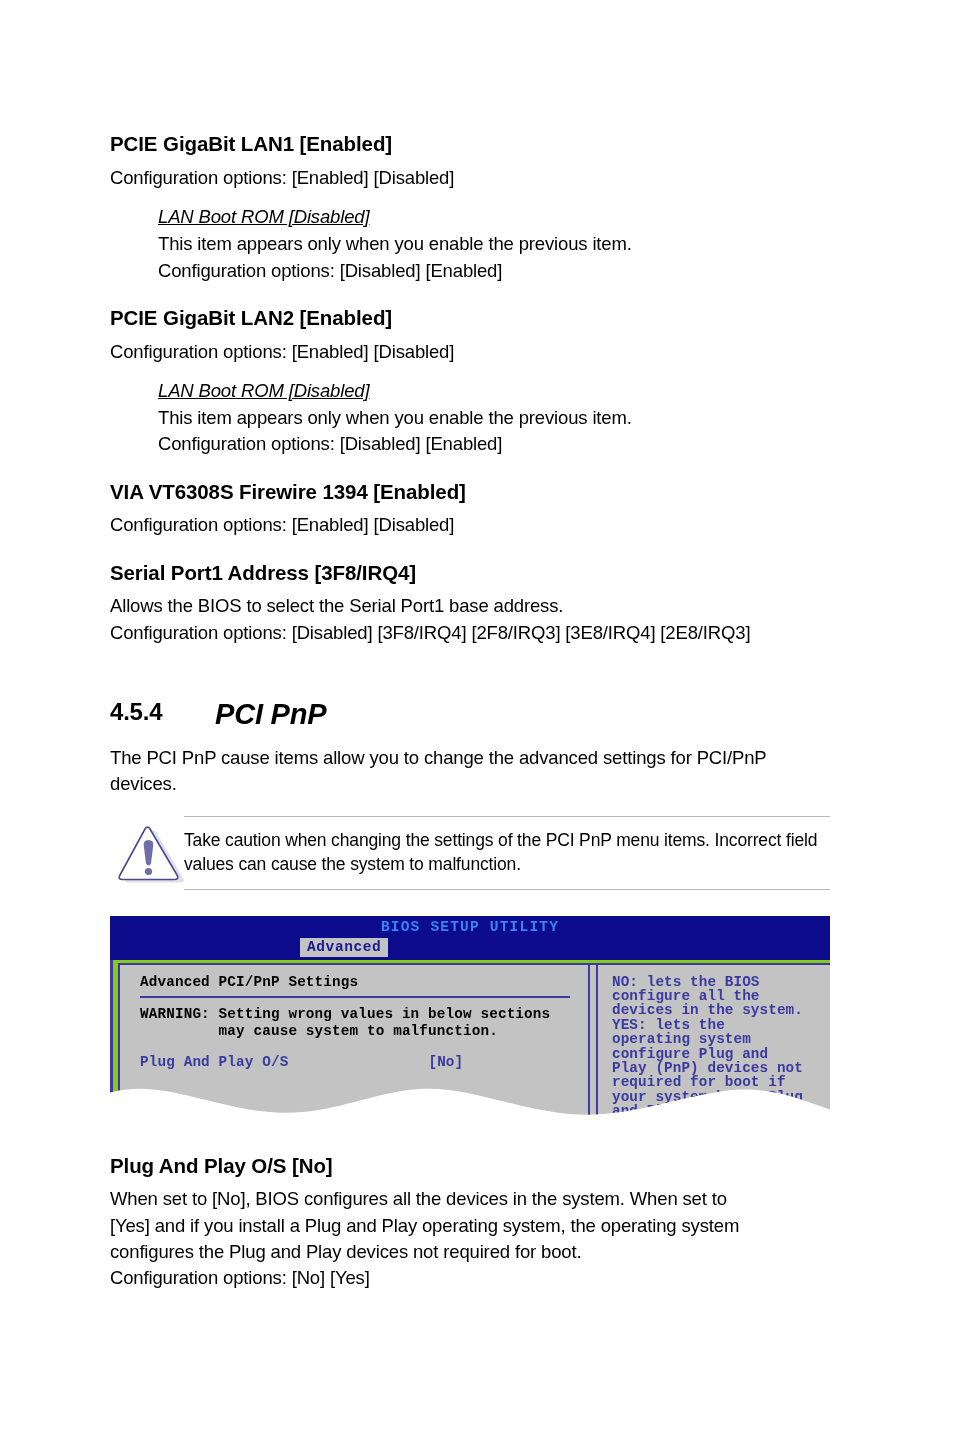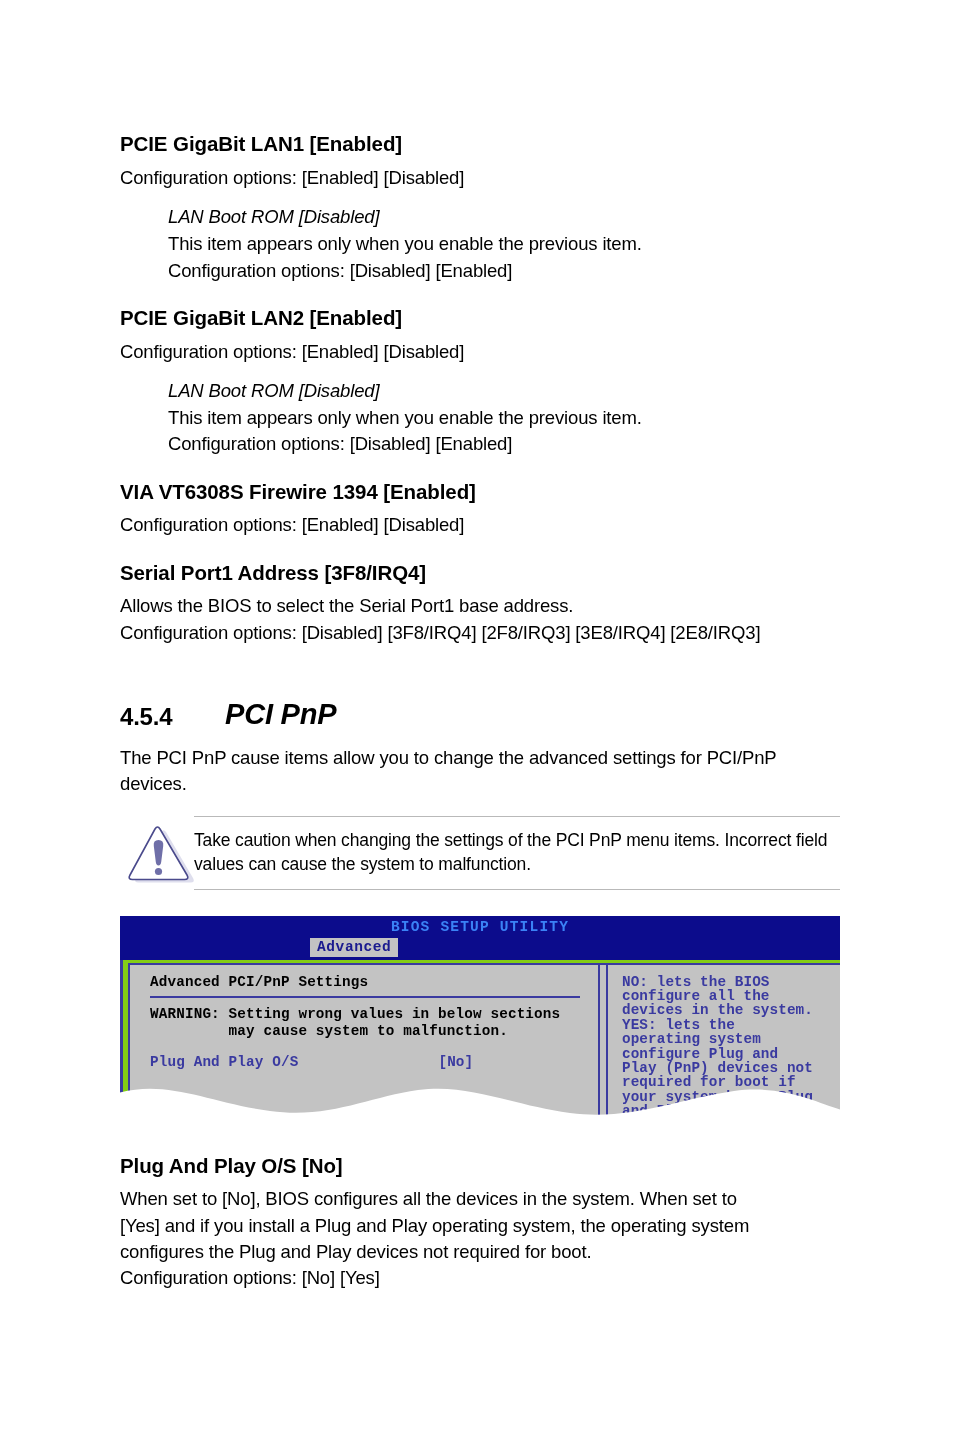--- a/index.html
+++ b/index.html
@@ -17,21 +17,21 @@
   }
   .page {
     position: absolute;
     left: 0; top: 0;
     width: 954px;
     height: 1438px;
     overflow: hidden;
   }
   .content {
     position: absolute;
-    left: 120px;
+    left: 110px;
     top: 132px;
     width: 720px;
   }
 
   
   h3.item-head {
     font-size: 20.5px;
     font-weight: bold;
     margin: 0 0 9px 0;
     line-height: 1.16;
@@ -45,31 +45,32 @@
     letter-spacing: -0.15px;
   }
   .block { margin-bottom: 22px; }
   .sub {
     margin-left: 48px;
     margin-top: 13px;
   }
   .sub-title {
     font-size: 18.5px;
     font-style: italic;
+    text-decoration: underline;
     margin: 0 0 1px 0;
     line-height: 1.42;
     letter-spacing: -0.15px;
   }
 
   
   .section {
     margin-top: 52px;
     margin-bottom: 14px;
     display: flex;
-    align-items: flex-end;
+    align-items: flex-start;
   }
   .section-num {
     font-size: 24px;
     font-weight: bold;
     width: 105px;
     flex: 0 0 105px;
     letter-spacing: -0.2px;
   }
   .section-title {
     font-size: 29px;

